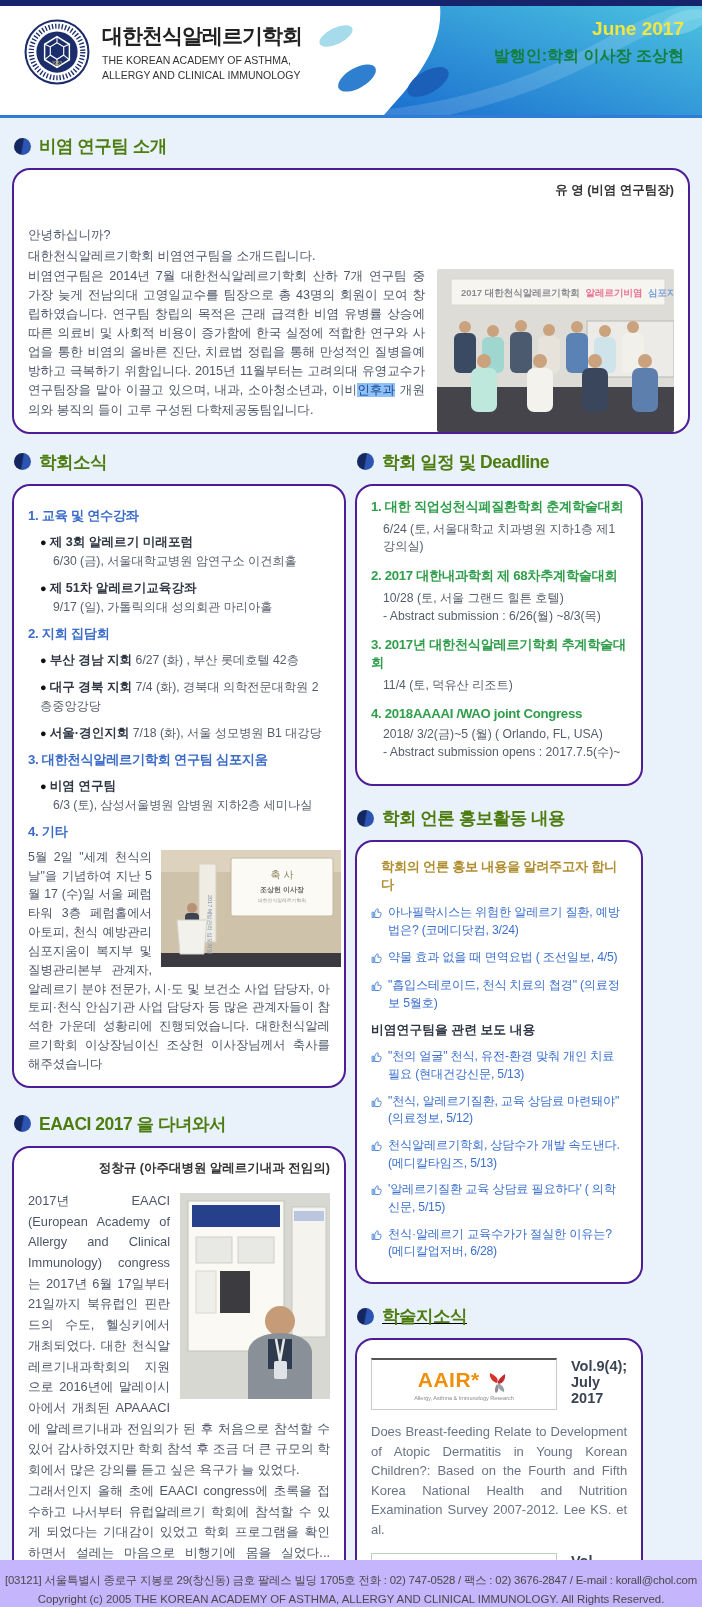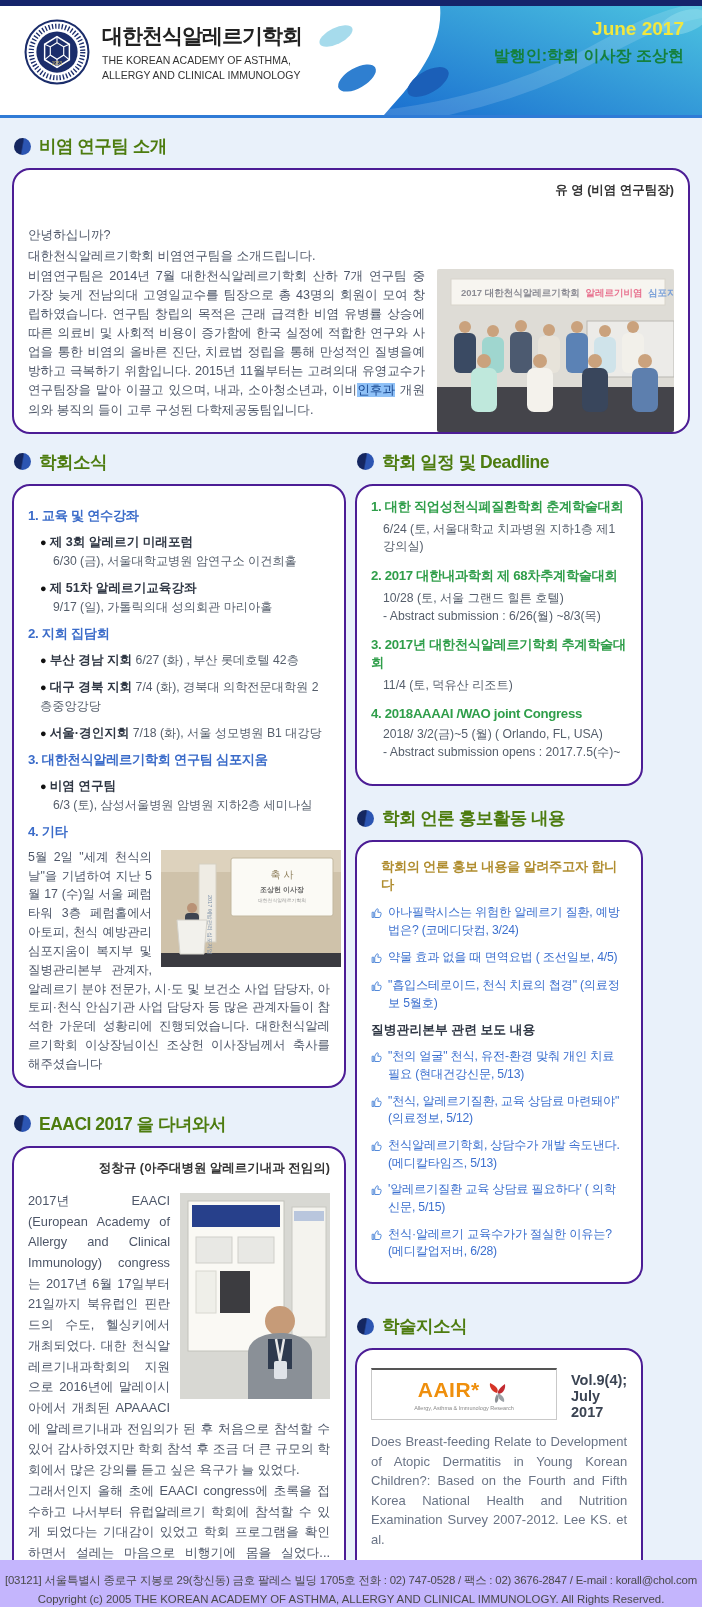--- a/index.html
+++ b/index.html
@@ -51,21 +51,21 @@
   .sitem .sl { font-size:12.2px; color:#555e6b; padding-left:12px; line-height:1.45; }
 
   
   .media-intro { font-size:13.2px; font-weight:bold; color:#b08d2f; margin:4px 10px 10px; letter-spacing:-0.3px; }
   .media-item { display:flex; gap:5px; margin-bottom:9px; }
   .media-item .txt { font-size:12.2px; color:#3c70cf; line-height:1.45; letter-spacing:-0.2px; }
   .media-sub { font-size:12.8px; font-weight:bold; color:#2f3744; margin:10px 0 9px; }
   .thumb { flex:0 0 auto; margin-top:1px; }
 
   
-  .jlogo { display:flex; align-items:flex-end; gap:14px; margin:6px 0 12px; }
+  .jlogo { display:flex; align-items:flex-start; gap:14px; margin:6px 0 12px; }
   .jlogo-box { width:186px; height:52px; border:1px solid #c9c9c9; background:#fff; display:flex; align-items:center; justify-content:center; gap:6px; flex:0 0 auto; border-top:2px solid #555; }
   .jlogo-box.aard { border-top:1px solid #9bc49b; border-color:#b9d4b9; }
   .aair-txt { font-size:21px; font-weight:bold; color:#ef8f0c; letter-spacing:0.5px; }
   .aair-cap { font-size:5.5px; color:#888; }
   .aard-txt { font-size:19px; color:#9a9a9a; letter-spacing:1px; }
   .aard-cap { font-size:6px; color:#2f9e4a; }
   .jvol { font-size:14.5px; font-weight:bold; color:#3b4453; }
   .jpara { font-size:13px; color:#6a7486; line-height:1.5; text-align:justify; margin-bottom:8px; }
 
   
@@ -308,21 +308,21 @@
                 </svg></span>
             <span class="txt">약물 효과 없을 때 면역요법 ( 조선일보, 4/5)</span>
           </div>
           <div class="media-item">
             <span class="thumb"><svg width="12" height="12" viewBox="0 0 16 16">
                   <path d="M1.5 7h2.2v7H1.5z M5 14h5.9c.8 0 1.5-.55 1.65-1.3l1-4c.2-.85-.45-1.7-1.35-1.7H9.1l.55-3.1c.15-.8-.45-1.5-1.25-1.5-.45 0-.85.25-1.1.6L5 7z" fill="none" stroke="#4f87d8" stroke-width="1.3"></path>
                 </svg></span>
             <span class="txt">"흡입스테로이드, 천식 치료의 첩경" (의료정보 5월호)</span>
           </div>
 
-          <div class="media-sub">질병관리본부 관련 보도 내용</div>
+          <div class="media-sub">비염연구팀을 관련 보도 내용</div>
 
           <div class="media-item">
             <span class="thumb"><svg width="12" height="12" viewBox="0 0 16 16">
                   <path d="M1.5 7h2.2v7H1.5z M5 14h5.9c.8 0 1.5-.55 1.65-1.3l1-4c.2-.85-.45-1.7-1.35-1.7H9.1l.55-3.1c.15-.8-.45-1.5-1.25-1.5-.45 0-.85.25-1.1.6L5 7z" fill="none" stroke="#4f87d8" stroke-width="1.3"></path>
                 </svg></span>
             <span class="txt">"천의 얼굴" 천식, 유전-환경 맞춰 개인 치료 필요 (현대건강신문, 5/13)</span>
           </div>
           <div class="media-item">
             <span class="thumb"><svg width="12" height="12" viewBox="0 0 16 16">
                   <path d="M1.5 7h2.2v7H1.5z M5 14h5.9c.8 0 1.5-.55 1.65-1.3l1-4c.2-.85-.45-1.7-1.35-1.7H9.1l.55-3.1c.15-.8-.45-1.5-1.25-1.5-.45 0-.85.25-1.1.6L5 7z" fill="none" stroke="#4f87d8" stroke-width="1.3"></path>
@@ -342,21 +342,21 @@
             <span class="txt">'알레르기질환 교육 상담료 필요하다' ( 의학신문, 5/15)</span>
           </div>
           <div class="media-item">
             <span class="thumb"><svg width="12" height="12" viewBox="0 0 16 16">
                   <path d="M1.5 7h2.2v7H1.5z M5 14h5.9c.8 0 1.5-.55 1.65-1.3l1-4c.2-.85-.45-1.7-1.35-1.7H9.1l.55-3.1c.15-.8-.45-1.5-1.25-1.5-.45 0-.85.25-1.1.6L5 7z" fill="none" stroke="#4f87d8" stroke-width="1.3"></path>
                 </svg></span>
             <span class="txt">천식·알레르기 교육수가가 절실한 이유는? (메디칼업저버, 6/28)</span>
           </div>
         </div>
 
-        <div class="sec-title" style="margin-top:30px;">
+        <div class="sec-title" style="margin-top:20px;text-decoration:underline;">
           <span class="sec-bullet"></span>
           <span class="t">학술지소식</span>
         </div>
         <div class="box" style="min-height:276px;">
           <div class="jlogo">
             <div class="jlogo-box">
               <div style="text-align:center;">
                 <span class="aair-txt">AAIR*</span>
                 <svg width="26" height="26" viewBox="0 0 26 26" style="vertical-align:middle;">
                   <path d="M6,4 C13,7 15,11 13,14 C9,13 5,9 6,4 Z" fill="#d63426"></path>

